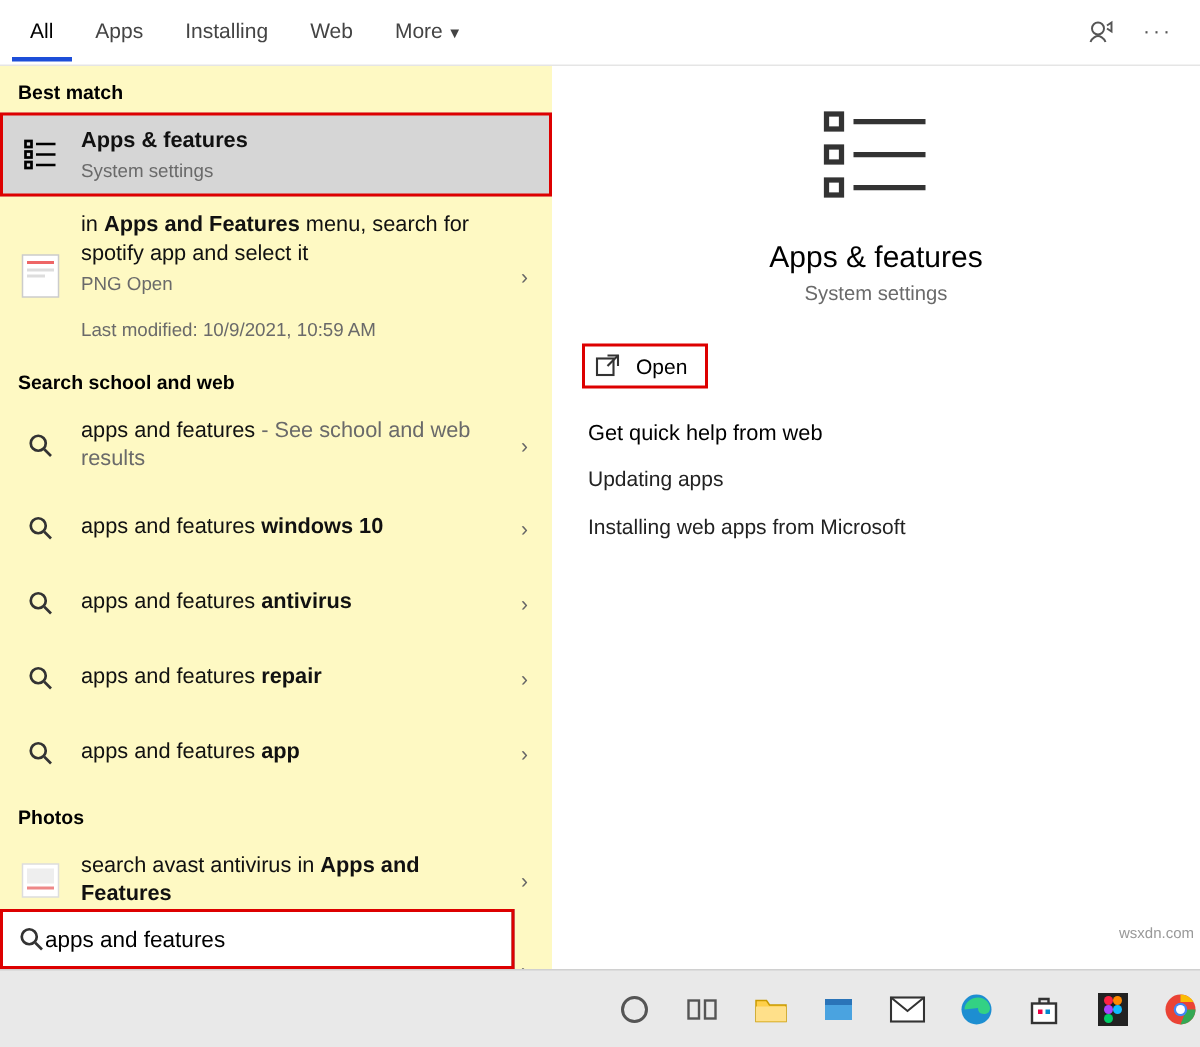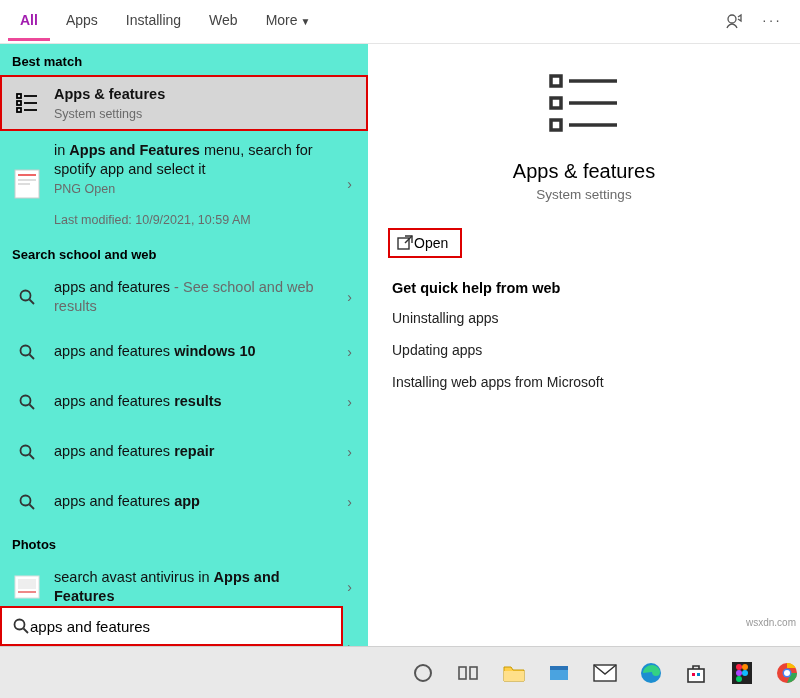--- a/index.html
+++ b/index.html
@@ -1,44 +1,44 @@
 <!DOCTYPE html>
 <html><head>
 <meta charset="utf-8">
 <style>
 * { box-sizing: border-box; margin: 0; padding: 0; font-family: "Segoe UI", Arial, sans-serif; }
 body { width: 800px; height: 698px; background: #fff; overflow: hidden; position: relative; }
 .top { display: flex; align-items: center; height: 44px; border-bottom: 1px solid #e5e5e5; padding: 0 8px; }
 .tabs { display: flex; gap: 4px; }
 .tab { padding: 10px 12px; font-size: 14px; color: #444; cursor: pointer; }
-.tab.active { color: #a21caf; font-weight: 700; border-bottom: 3px solid #ec4899; }
+.tab.active { color: #000000; font-weight: 400; border-bottom: 3px solid #1d4ed8; }
 .more-caret { font-size: 10px; padding-left: 3px; }
 .top-right { margin-left: auto; display: flex; gap: 18px; padding-right: 10px; color: #555; }
 .top-right .dots { letter-spacing: 2px; font-size: 14px; }
 .main { display: flex; height: 602px; }
-.left { width: 368px; background: #5eead4; overflow-y: auto; }
+.left { width: 368px; background: #fef9c3; overflow-y: auto; }
 .right { flex: 1; background: #fff; padding: 0; }
 .section-label { font-size: 13px; font-weight: 600; padding: 10px 12px 6px; color: #000; }
 .result { display: flex; align-items: center; padding: 10px 12px; position: relative; cursor: pointer; }
 .result.selected { background: #d6d6d6; }
 .hl-red { outline: 2px solid #d00; outline-offset: -2px; }
 .result .icon { width: 30px; height: 30px; margin-right: 12px; display: flex; align-items: center; justify-content: center; }
 .result .body { flex: 1; }
 .result .title { font-size: 14.5px; color: #111; line-height: 1.35; }
 .result .sub { font-size: 12.5px; color: #6a6a6a; margin-top: 2px; }
 .result .sub2 { font-size: 12.5px; color: #6a6a6a; margin-top: 17px; }
 .chev { color: #666; font-size: 14px; padding: 0 4px; }
 .search-icon { color: #333; }
 .preview { text-align: center; padding: 28px 10px 10px; }
 .preview .big-icon { display: inline-block; margin-bottom: 16px; }
 .preview h2 { font-size: 20px; font-weight: 400; color: #000; margin-top: 6px; }
 .preview .cat { font-size: 13.5px; color: #6a6a6a; margin-top: 4px; }
-.open-row { margin: 16px 0 0 20px; display: inline-flex; align-items: center; padding: 6px 14px 6px 8px; font-size: 14px; cursor: pointer; }
+.open-row { margin: 16px 0 0 20px; display: inline-flex; align-items: center; gap: 10px; padding: 6px 14px 6px 8px; font-size: 14px; cursor: pointer; }
 .quick { padding: 22px 24px 0; }
-.quick h3 { font-size: 14.5px; font-weight: 700; margin-bottom: 14px; }
+.quick h3 { font-size: 14.5px; font-weight: 400; margin-bottom: 14px; }
 .quick .link { font-size: 14px; color: #222; margin-bottom: 16px; cursor: pointer; }
 .searchbar { position: absolute; left: 0; bottom: 52px; width: 343px; height: 40px; background: #fff; border: 2px solid #666; display: flex; align-items: center; padding: 0 10px; }
 .searchbar input { border: none; outline: none; font-size: 15px; flex: 1; background: transparent; }
 .taskbar { position: absolute; bottom: 0; left: 0; right: 0; height: 52px; background: #e9e9e9; border-top: 1px solid #d0d0d0; display: flex; align-items: center; padding-left: 410px; gap: 20px; }
 .taskbar .ticon { width: 28px; height: 28px; display: flex; align-items: center; justify-content: center; font-size: 18px; cursor: pointer; }
 .watermark { position: absolute; right: 4px; bottom: 70px; font-size: 10px; color: #999; }
 b { font-weight: 600; }
 svg { display: block; }
 </style>
 </head>
@@ -131,21 +131,21 @@
           <div class="chev">›</div>
         </div>
         <div class="result">
           <div class="icon">
             <svg width="18" height="18" viewBox="0 0 18 18">
               <circle cx="7.5" cy="7.5" r="5" fill="none" stroke="#333" stroke-width="1.8"></circle>
               <line x1="11.5" y1="11.5" x2="16" y2="16" stroke="#333" stroke-width="1.8"></line>
             </svg>
           </div>
           <div class="body">
-            <div class="title">apps and features <b>results</b></div>
+            <div class="title">apps and features <b>antivirus</b></div>
           </div>
           <div class="chev">›</div>
         </div>
         <div class="result">
           <div class="icon">
             <svg width="18" height="18" viewBox="0 0 18 18">
               <circle cx="7.5" cy="7.5" r="5" fill="none" stroke="#333" stroke-width="1.8"></circle>
               <line x1="11.5" y1="11.5" x2="16" y2="16" stroke="#333" stroke-width="1.8"></line>
             </svg>
           </div>
@@ -224,21 +224,20 @@
             <path d="M9 2h7v7" fill="none" stroke="#333" stroke-width="1.4"></path>
             <line x1="16" y1="2" x2="9" y2="9" stroke="#333" stroke-width="1.4"></line>
           </svg>
       </span>
       <span>Open</span>
     </div>
 
     <div class="quick">
       <h3>Get quick help from web</h3>
       <div id="quick-links">
-          <div class="link">Uninstalling apps</div>
           <div class="link">Updating apps</div>
           <div class="link">Installing web apps from Microsoft</div>
         </div>
     </div>
   </div>
 </div>
 
 <div class="searchbar hl-red">
   <span class="search-icon">
     <svg width="18" height="18" viewBox="0 0 18 18">

